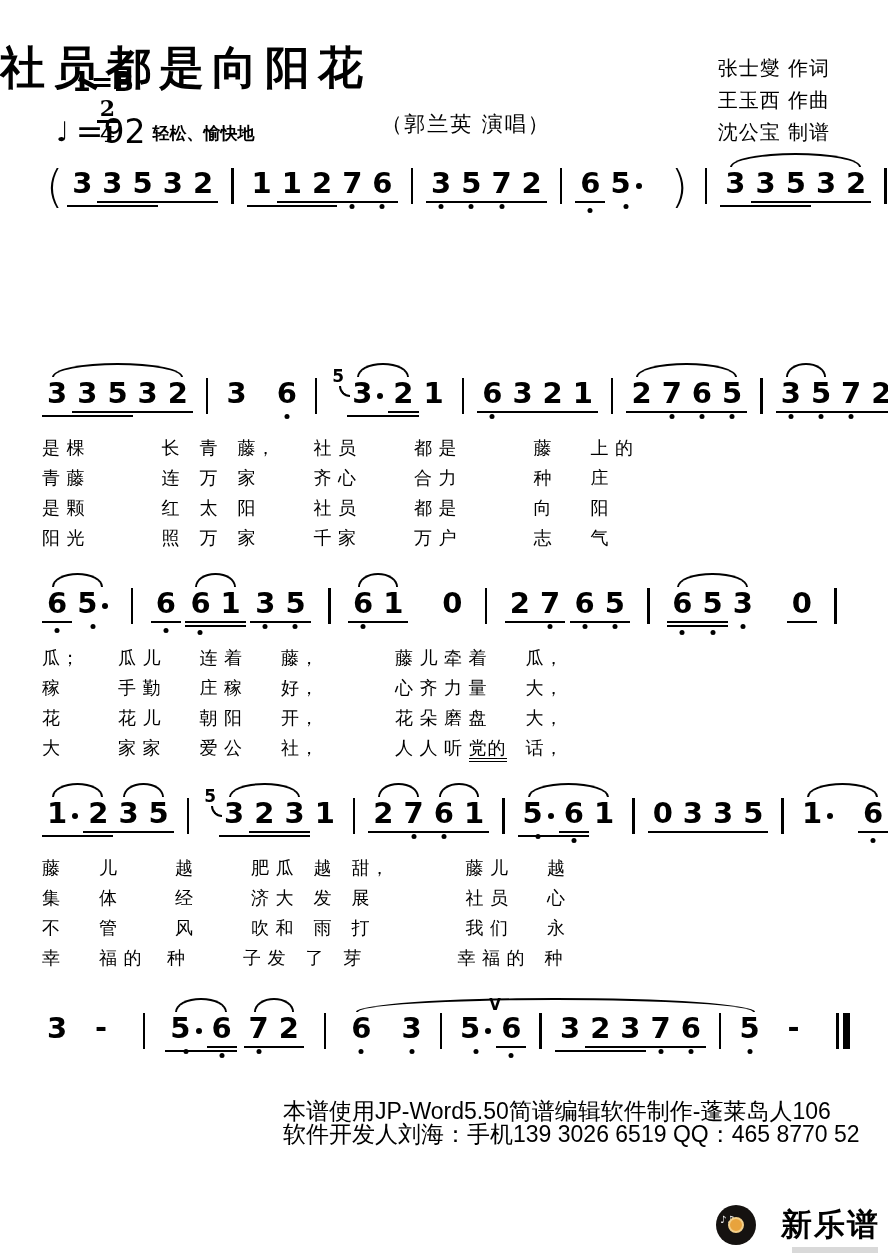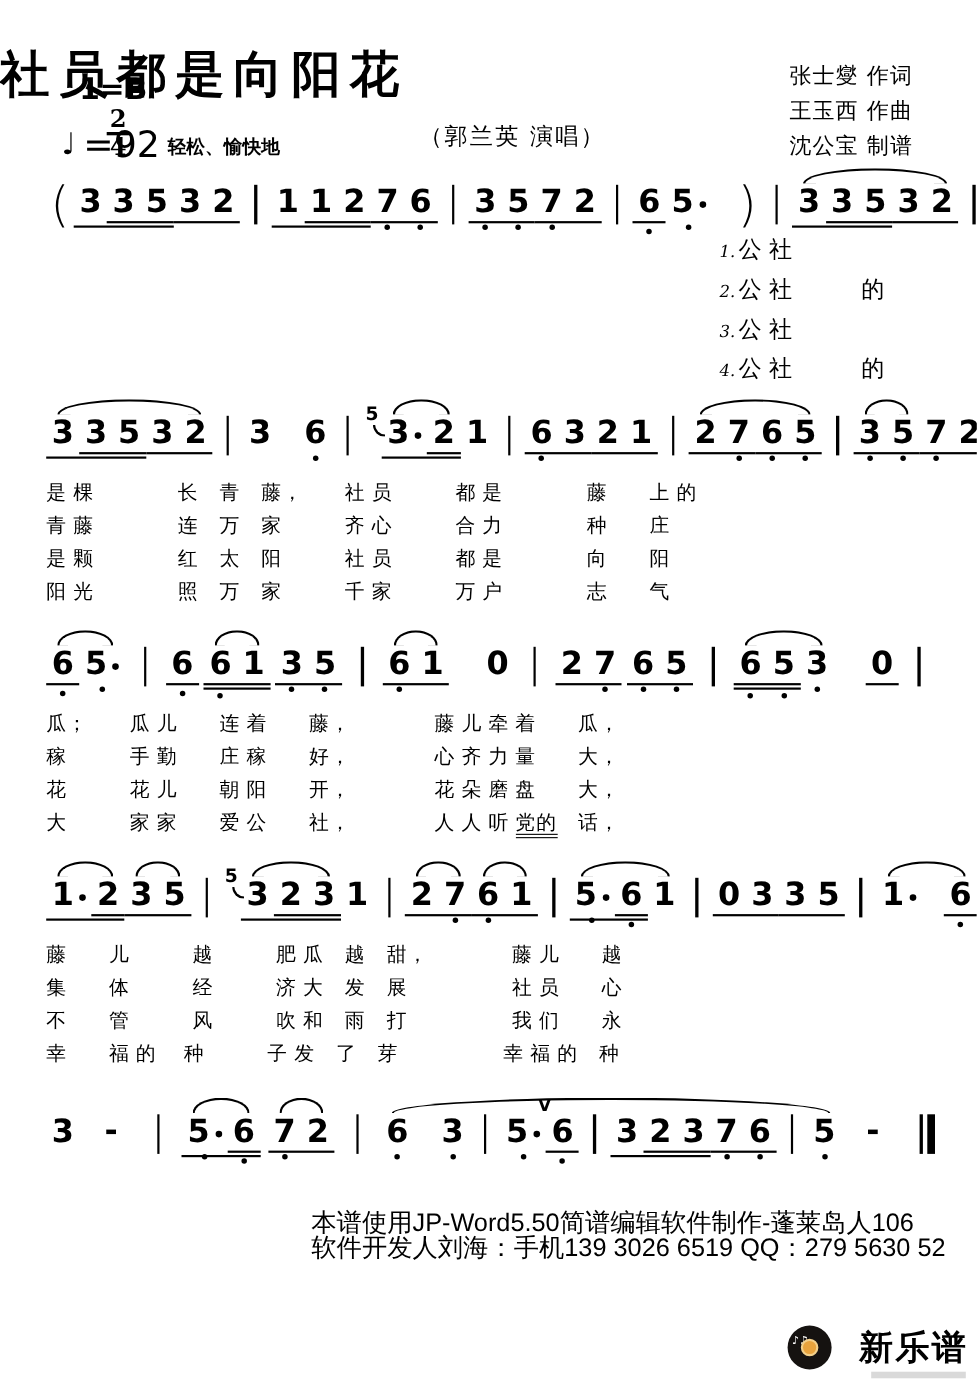--- a/index.html
+++ b/index.html
@@ -235,26 +235,20 @@
                 <span class="nnote"><span class="nbody">
                     <span class="nv">2</span>
                   </span></span>
               </span>
             </span>
           </span>
         </span>
       </span>
       <span class="bbar"></span>
     </div>
-    <div class="verses">
-      <div class="vrow"><span class="vnum">1.</span><span>公 社</span></div>
-      <div class="vrow"><span class="vnum">2.</span><span>公 社　　　的</span></div>
-      <div class="vrow"><span class="vnum">3.</span><span>公 社</span></div>
-      <div class="vrow"><span class="vnum">4.</span><span>公 社　　　的</span></div>
-    </div>
   </div>
 <div class="sys" id="sys2">
     <div class="mrow">
       <span class="grp slurg">
         <span class="ginner">
           <span class="grp">
             <span class="ulw">
               <span class="ginner">
                 <span class="nnote"><span class="nbody">
                     <span class="nv">3</span>
@@ -781,20 +775,20 @@
       <span class="dash">-</span>
       <span class="fbar">
         <span class="fthin"></span>
         <span class="fthick"></span>
       </span>
     </div>
   </div>
 
 <div class="footer">
   <div>本谱使用JP-Word5.50简谱编辑软件制作-蓬莱岛人106</div>
-  <div>软件开发人刘海：手机139 3026 6519  QQ：279 5630 52</div>
+  <div>软件开发人刘海：手机139 3026 6519  QQ：465 8770 52</div>
 </div>
 
 <div class="logo">
   <span class="disc"></span>
   <span class="logotext">新乐谱</span>
 </div>
 <div class="wm"></div>
 
 </body></html>

